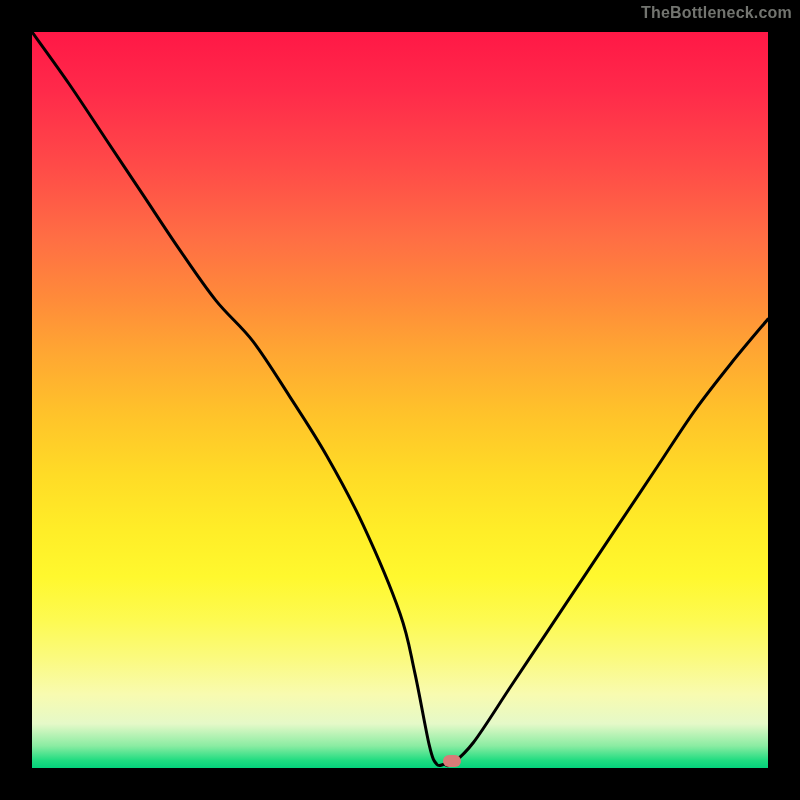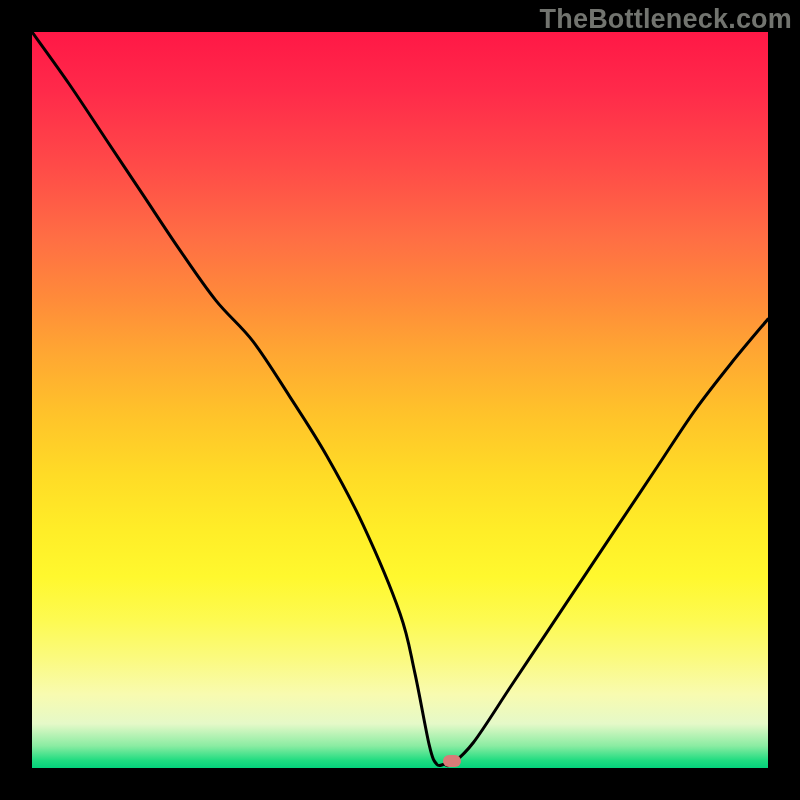--- a/index.html
+++ b/index.html
@@ -57,21 +57,21 @@
     height: 12px;
     border-radius: 6px;
     background: #d97b78;
     transform: translate(-50%, -50%);
   }
   .watermark {
     position: absolute;
     top: 4px;
     right: 8px;
     font-family: Arial, Helvetica, sans-serif;
-    font-size: 27px;
+    font-size: 16px;
     font-weight: 600;
     color: #72746f;
     letter-spacing: 0.2px;
   }
 </style>
 </head>
 <body>
 
 <div class="frame">
   <div class="plot">

